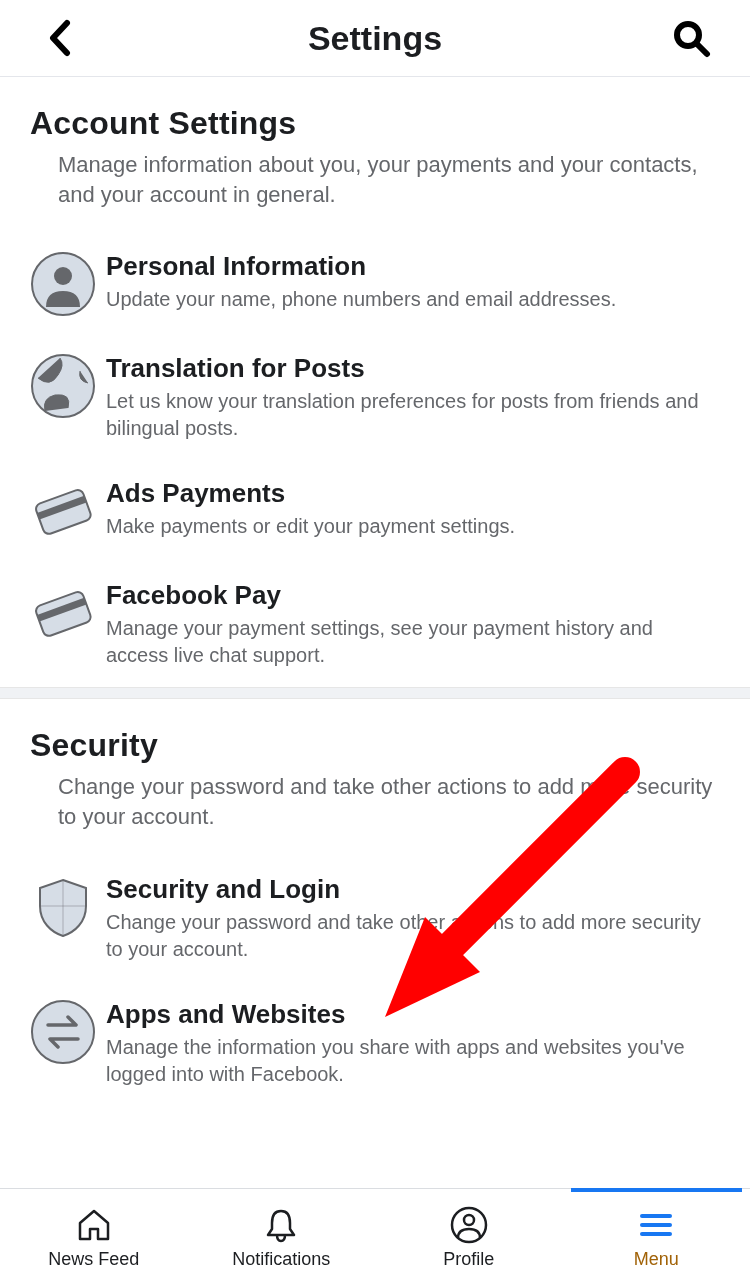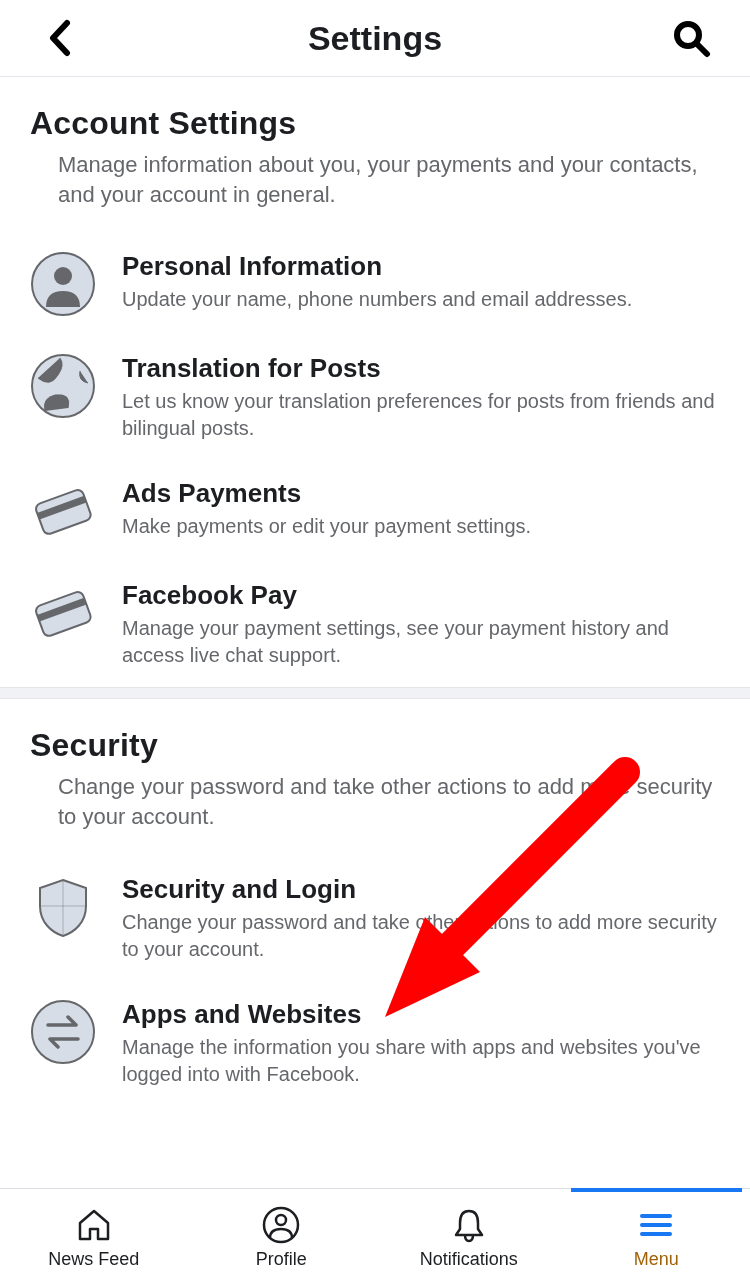--- a/index.html
+++ b/index.html
@@ -3,21 +3,21 @@
 <meta charset="utf-8">
 <style>
   * { box-sizing: border-box; margin: 0; padding: 0; }
   html, body { width: 750px; height: 1286px; font-family: -apple-system, Helvetica, Arial, sans-serif; background: #fff; color: #1c1e21; }
   .header { display: flex; align-items: center; justify-content: space-between; padding: 18px 39px; border-bottom: 1px solid #e4e6eb; }
   .header-title { font-size: 34px; font-weight: 700; text-align: center; flex: 1; }
   .icon-btn { width: 40px; height: 40px; display: flex; align-items: center; justify-content: center; cursor: pointer; }
   .section { padding: 28px 30px 24px; }
   .section-title { font-size: 32px; font-weight: 600; margin-bottom: 8px; letter-spacing: 0.2px;}
   .section-desc { font-size: 22px; color: #65676b; line-height: 1.35; margin-left: 28px; }
-  .item { display: flex; align-items: flex-start; padding: 18px 30px; cursor: pointer; gap: 26px;}
+  .item { display: flex; align-items: flex-start; padding: 18px 30px; cursor: pointer; gap: 10px;}
   .item-icon { width: 66px; height: 66px; flex-shrink: 0; display:flex; align-items:center; justify-content:center;}
   .item-body { flex: 1; }
   .item-title { font-size: 26px; font-weight: 600; margin-bottom: 4px; color:#1c1e21;}
   .item-desc { font-size: 20px; color: #65676b; line-height: 1.35; }
   .divider { height: 12px; background: #f0f2f5; border-top:1px solid #e6e6e6; border-bottom:1px solid #e6e6e6;}
   .content { height: calc(1286px - 90px - 98px); overflow: hidden; position: relative; }
   .tabbar { position: absolute; bottom:0; left:0; right:0; height: 98px; display:flex; border-top:1px solid #dadde1; background:#fff;}
   .tab { flex:1; display:flex; flex-direction:column; align-items:center; justify-content:center; gap:4px; cursor:pointer; position:relative;}
   .tab-label { font-size: 18px; color:#1c1e21;}
   .tab.active .tab-label { color:#a16207; }
@@ -150,31 +150,31 @@
 
 <div class="tabbar">
   <div class="tab">
     <svg width="40" height="40" viewBox="0 0 40 40">
         <path d="M6 18 L20 6 L34 18 V34 H24 V24 H16 V34 H6 Z" fill="none" stroke="#1c1e21" stroke-width="2.5" stroke-linejoin="round"></path>
       </svg>
     <div class="tab-label">News Feed</div>
   </div>
   <div class="tab">
     <svg width="40" height="40" viewBox="0 0 40 40">
+        <path d="M20 6 Q11 6 11 18 L11 24 L7 30 H33 L29 24 V18 Q29 6 20 6 Z M16 30 Q16 36 20 36 Q24 36 24 30" fill="none" stroke="#1c1e21" stroke-width="2.5" stroke-linejoin="round"></path>
+      </svg>
+    <div class="tab-label">Notifications</div>
+  </div>
+  <div class="tab">
+    <svg width="40" height="40" viewBox="0 0 40 40">
         <circle cx="20" cy="20" r="17" fill="none" stroke="#1c1e21" stroke-width="2.5"></circle>
         <circle cx="20" cy="15" r="5" fill="none" stroke="#1c1e21" stroke-width="2.5"></circle>
         <path d="M9 33 Q9 24 20 24 Q31 24 31 33" fill="none" stroke="#1c1e21" stroke-width="2.5"></path>
       </svg>
     <div class="tab-label">Profile</div>
-  </div>
-  <div class="tab">
-    <svg width="40" height="40" viewBox="0 0 40 40">
-        <path d="M20 6 Q11 6 11 18 L11 24 L7 30 H33 L29 24 V18 Q29 6 20 6 Z M16 30 Q16 36 20 36 Q24 36 24 30" fill="none" stroke="#1c1e21" stroke-width="2.5" stroke-linejoin="round"></path>
-      </svg>
-    <div class="tab-label">Notifications</div>
   </div>
   <div class="tab active">
     <svg width="40" height="40" viewBox="0 0 40 40">
         <line x1="6" y1="11" x2="34" y2="11" stroke="#1877f2" stroke-width="4" stroke-linecap="round"></line>
         <line x1="6" y1="20" x2="34" y2="20" stroke="#1877f2" stroke-width="4" stroke-linecap="round"></line>
         <line x1="6" y1="29" x2="34" y2="29" stroke="#1877f2" stroke-width="4" stroke-linecap="round"></line>
       </svg>
     <div class="tab-label">Menu</div>
   </div>
 </div>

